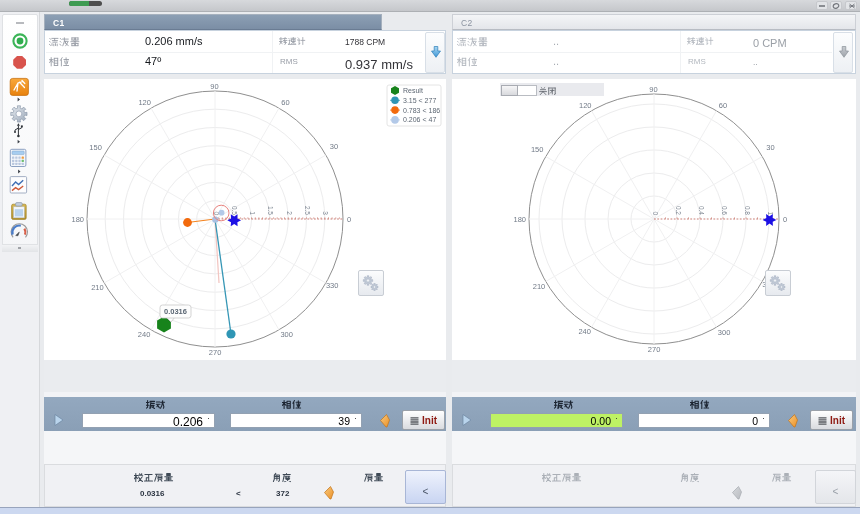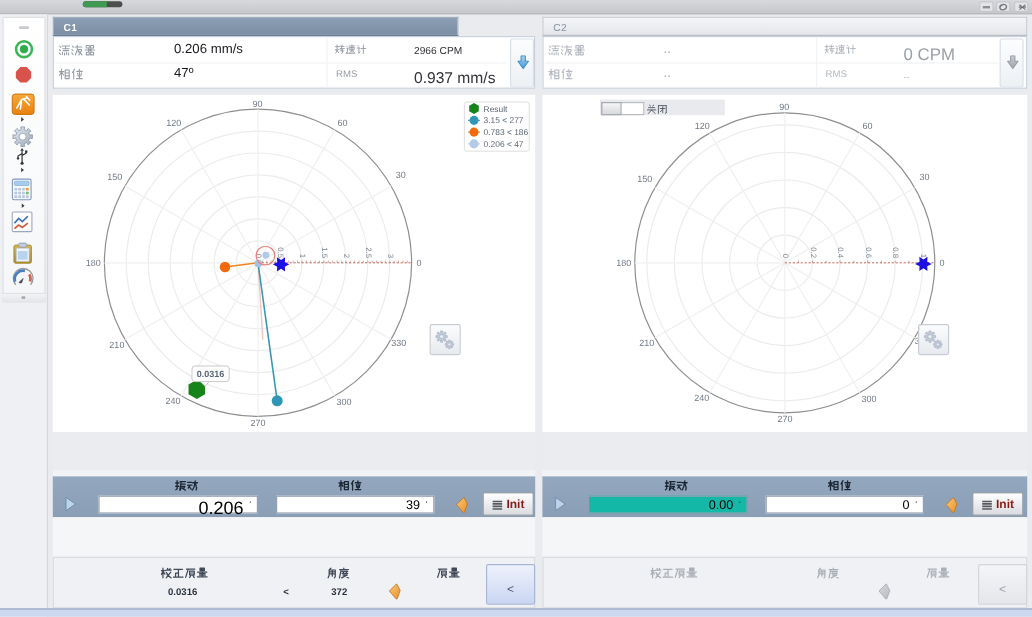--- a/index.html
+++ b/index.html
@@ -98,21 +98,21 @@
     <path d="M12.4 3.7L12.4 9.9M13.2 1.6L11.4 4.4M14.9 3.5L19.6 3.5M17.1 1.8L17.1 3.5M15.6 5.0L16.2 7.5M18.9 4.8L18.3 7.5M17.2 3.7L17.2 9.4M14.7 9.5L19.6 9.5" stroke="#989da6" stroke-width="0.90" fill="none" stroke-linecap="round"></path>
   </svg>
 <span class="abs" style="left:145px;top:34.5px;font-size:11px;color:#16191e">0.206 mm/s</span>
 <span class="abs" style="left:145px;top:55px;font-size:11px;color:#16191e">47º</span>
 <svg style="position:absolute;left:278.5px;top:36.3px" width="27" height="10">
     <path d="M0.3 2.9L3.4 2.9M1.9 1.5L1.9 6.3M0.2 5.5L3.4 5.5M1.9 6.3L0.8 8.2M1.9 6.3L3.2 7.9M4.0 2.6L7.7 2.6M4.3 4.5L8.0 4.5M6.1 1.5L5.1 6.3M5.1 6.3L7.5 6.5M6.4 5.3L6.4 7.7M6.4 7.7L5.8 8.5" stroke="#989da6" stroke-width="0.80" fill="none" stroke-linecap="round"></path>
     <path d="M9.8 2.4L10.8 3.4M10.0 4.5L10.9 4.5M10.9 4.5L10.3 7.4M9.5 8.4L16.7 8.4M10.3 7.4L9.5 8.4M11.9 2.3L16.7 2.3M14.3 1.4L14.3 7.4M12.5 3.7L16.0 3.7M12.5 5.5L16.0 5.5M12.5 3.7L12.5 5.5M16.0 3.7L16.0 5.5M14.3 5.8L12.4 7.9M14.3 5.8L16.4 7.9" stroke="#989da6" stroke-width="0.80" fill="none" stroke-linecap="round"></path>
     <path d="M19.1 1.8L19.9 2.6M18.5 4.0L20.7 4.0M20.1 4.0L20.1 8.2M20.1 8.2L21.0 7.2M21.8 4.4L25.8 4.4M23.8 1.5L23.8 8.5" stroke="#989da6" stroke-width="0.80" fill="none" stroke-linecap="round"></path>
   </svg>
 <span class="abs" style="left:280px;top:56.5px;font-size:8px;color:#989da6">RMS</span>
-<span class="abs" style="left:345px;top:36.5px;font-size:8.5px;color:#333338">2966 CPM</span>
+<span class="abs" style="left:345px;top:36.5px;font-size:8.5px;color:#333338">1788 CPM</span>
 <span class="abs" style="left:345px;top:56.5px;font-size:13px;color:#333338">0.937 mm/s</span>
 <div class="abs" style="left:425px;top:31.5px;width:20px;height:41px;background:linear-gradient(#fcfdfe,#edf0f4);border:1px solid #d8dfe7;border-radius:2px"></div>
 <svg class="abs" style="left:430.5px;top:46px" width="10" height="12">
 <defs>
       <linearGradient id="ar44" x1="0" y1="0" x2="0" y2="1">
         <stop offset="0" stop-color="#a9d7f2"></stop>
         <stop offset="1" stop-color="#3e97d7"></stop>
       </linearGradient>
     </defs>
 <path d="M3.2 0.5 h3.6 v4.5 h2.7 L5 11.3 L0.5 5 h2.7 z" fill="url(#ar44)" stroke="#2a7db8" stroke-width="0.7"></path>
@@ -126,21 +126,21 @@
   </svg>
 <svg style="position:absolute;left:145.5px;top:398.5px" width="20" height="11">
     <path d="M1.6 1.5L1.6 8.2M1.6 8.2L0.5 9.1M0.3 3.5L3.1 3.5M0.3 6.2L2.9 6.2M4.0 2.4L8.6 2.4M5.0 2.4L3.8 9.5M5.0 4.4L8.3 4.4M5.0 6.4L8.1 6.4M4.9 7.8L4.1 9.5M5.8 7.7L8.5 9.5M7.6 7.1L6.8 8.4" stroke="#1d2633" stroke-width="1.08" fill="none" stroke-linecap="round"></path>
     <path d="M10.4 3.0L13.8 3.0M10.3 5.3L14.0 5.3M12.2 5.3L10.9 7.8M11.8 6.4L13.4 8.9M14.7 3.3L18.6 3.3M16.7 1.7L15.9 6.4M15.9 6.4L14.5 9.3M16.7 3.5L17.9 7.8M17.9 7.8L17.4 9.3" stroke="#1d2633" stroke-width="1.08" fill="none" stroke-linecap="round"></path>
   </svg>
 <svg style="position:absolute;left:282.0px;top:398.5px" width="20" height="11">
     <path d="M2.1 1.5L2.1 9.5M0.3 3.5L4.0 3.5M2.1 3.9L0.5 6.4M2.1 3.9L3.8 6.2M5.0 2.3L8.3 2.3M5.0 9.1L8.3 9.1M5.0 2.3L5.0 9.1M8.3 2.3L8.3 9.1M5.0 4.6L8.3 4.6M5.0 6.9L8.3 6.9" stroke="#1d2633" stroke-width="1.08" fill="none" stroke-linecap="round"></path>
     <path d="M11.8 3.5L11.8 9.5M12.5 1.5L10.9 4.2M14.1 3.3L18.6 3.3M16.3 1.7L16.3 3.3M14.9 4.8L15.4 7.1M17.9 4.6L17.4 7.1M16.4 3.5L16.4 8.9M14.0 9.0L18.6 9.0" stroke="#1d2633" stroke-width="1.08" fill="none" stroke-linecap="round"></path>
   </svg>
 <div class="abs" style="left:82px;top:413px;width:133px;height:15px;background:#fff;border:1px solid #93a1b2">
-    <span style="position:absolute;right:11px;top:0.5px;font-size:15px;color:#000">0.206</span>
+    <span style="position:absolute;right:11px;top:0.5px;font-size:12px;color:#000">0.206</span>
     <span style="position:absolute;right:4px;top:-1px;font-size:9px;color:#333">·</span>
   </div>
 <div class="abs" style="left:230px;top:413px;width:132px;height:15px;background:#fff;border:1px solid #93a1b2">
     <span style="position:absolute;right:11px;top:0.5px;font-size:10.5px;color:#000">39</span>
     <span style="position:absolute;right:4px;top:-1px;font-size:9px;color:#333">·</span>
   </div>
 <svg style="position:absolute;left:379.5px;top:414.0px" width="12" height="14">
     <defs>
       <linearGradient id="kg385420.5" x1="0" y1="0" x2="1" y2="1">
         <stop offset="0" stop-color="#f8c97e"></stop>
@@ -200,21 +200,21 @@
     <path d="M12.4 3.7L12.4 9.9M13.2 1.6L11.4 4.4M14.9 3.5L19.6 3.5M17.1 1.8L17.1 3.5M15.6 5.0L16.2 7.5M18.9 4.8L18.3 7.5M17.2 3.7L17.2 9.4M14.7 9.5L19.6 9.5" stroke="#b3b8bf" stroke-width="0.90" fill="none" stroke-linecap="round"></path>
   </svg>
 <span class="abs" style="left:553px;top:34.5px;font-size:11px;color:#a8adb4">..</span>
 <span class="abs" style="left:553px;top:55px;font-size:11px;color:#a8adb4">..</span>
 <svg style="position:absolute;left:686.5px;top:36.3px" width="27" height="10">
     <path d="M0.3 2.9L3.4 2.9M1.9 1.5L1.9 6.3M0.2 5.5L3.4 5.5M1.9 6.3L0.8 8.2M1.9 6.3L3.2 7.9M4.0 2.6L7.7 2.6M4.3 4.5L8.0 4.5M6.1 1.5L5.1 6.3M5.1 6.3L7.5 6.5M6.4 5.3L6.4 7.7M6.4 7.7L5.8 8.5" stroke="#b3b8bf" stroke-width="0.80" fill="none" stroke-linecap="round"></path>
     <path d="M9.8 2.4L10.8 3.4M10.0 4.5L10.9 4.5M10.9 4.5L10.3 7.4M9.5 8.4L16.7 8.4M10.3 7.4L9.5 8.4M11.9 2.3L16.7 2.3M14.3 1.4L14.3 7.4M12.5 3.7L16.0 3.7M12.5 5.5L16.0 5.5M12.5 3.7L12.5 5.5M16.0 3.7L16.0 5.5M14.3 5.8L12.4 7.9M14.3 5.8L16.4 7.9" stroke="#b3b8bf" stroke-width="0.80" fill="none" stroke-linecap="round"></path>
     <path d="M19.1 1.8L19.9 2.6M18.5 4.0L20.7 4.0M20.1 4.0L20.1 8.2M20.1 8.2L21.0 7.2M21.8 4.4L25.8 4.4M23.8 1.5L23.8 8.5" stroke="#b3b8bf" stroke-width="0.80" fill="none" stroke-linecap="round"></path>
   </svg>
 <span class="abs" style="left:688px;top:56.5px;font-size:8px;color:#b3b8bf">RMS</span>
-<span class="abs" style="left:753px;top:36.5px;font-size:14px;color:#9ba0a7">0 CPM</span>
+<span class="abs" style="left:753px;top:36.5px;font-size:11px;color:#9ba0a7">0 CPM</span>
 <span class="abs" style="left:753px;top:56.5px;font-size:8.5px;color:#9ba0a7">..</span>
 <div class="abs" style="left:833px;top:31.5px;width:20px;height:41px;background:linear-gradient(#fcfdfe,#edf0f4);border:1px solid #d8dfe7;border-radius:2px"></div>
 <svg class="abs" style="left:838.5px;top:46px" width="10" height="12">
 <defs>
       <linearGradient id="ar452" x1="0" y1="0" x2="0" y2="1">
         <stop offset="0" stop-color="#c9cdd2"></stop>
         <stop offset="1" stop-color="#9ea3aa"></stop>
       </linearGradient>
     </defs>
 <path d="M3.2 0.5 h3.6 v4.5 h2.7 L5 11.3 L0.5 5 h2.7 z" fill="url(#ar452)" stroke="#8a9098" stroke-width="0.7"></path>
@@ -227,21 +227,21 @@
     <path d="M1 0.5 L9 6 L1 11.5 z" fill="#b9d4ec" stroke="#6d87a2" stroke-width="0.7"></path>
   </svg>
 <svg style="position:absolute;left:553.5px;top:398.5px" width="20" height="11">
     <path d="M1.6 1.5L1.6 8.2M1.6 8.2L0.5 9.1M0.3 3.5L3.1 3.5M0.3 6.2L2.9 6.2M4.0 2.4L8.6 2.4M5.0 2.4L3.8 9.5M5.0 4.4L8.3 4.4M5.0 6.4L8.1 6.4M4.9 7.8L4.1 9.5M5.8 7.7L8.5 9.5M7.6 7.1L6.8 8.4" stroke="#1d2633" stroke-width="1.08" fill="none" stroke-linecap="round"></path>
     <path d="M10.4 3.0L13.8 3.0M10.3 5.3L14.0 5.3M12.2 5.3L10.9 7.8M11.8 6.4L13.4 8.9M14.7 3.3L18.6 3.3M16.7 1.7L15.9 6.4M15.9 6.4L14.5 9.3M16.7 3.5L17.9 7.8M17.9 7.8L17.4 9.3" stroke="#1d2633" stroke-width="1.08" fill="none" stroke-linecap="round"></path>
   </svg>
 <svg style="position:absolute;left:690.0px;top:398.5px" width="20" height="11">
     <path d="M2.1 1.5L2.1 9.5M0.3 3.5L4.0 3.5M2.1 3.9L0.5 6.4M2.1 3.9L3.8 6.2M5.0 2.3L8.3 2.3M5.0 9.1L8.3 9.1M5.0 2.3L5.0 9.1M8.3 2.3L8.3 9.1M5.0 4.6L8.3 4.6M5.0 6.9L8.3 6.9" stroke="#1d2633" stroke-width="1.08" fill="none" stroke-linecap="round"></path>
     <path d="M11.8 3.5L11.8 9.5M12.5 1.5L10.9 4.2M14.1 3.3L18.6 3.3M16.3 1.7L16.3 3.3M14.9 4.8L15.4 7.1M17.9 4.6L17.4 7.1M16.4 3.5L16.4 8.9M14.0 9.0L18.6 9.0" stroke="#1d2633" stroke-width="1.08" fill="none" stroke-linecap="round"></path>
   </svg>
-<div class="abs" style="left:490px;top:413px;width:133px;height:15px;background:#14b8a6;border:1px solid #93a1b2">
+<div class="abs" style="left:490px;top:413px;width:133px;height:15px;background:#bef264;border:1px solid #93a1b2">
     <span style="position:absolute;right:11px;top:0.5px;font-size:10.5px;color:#000">0.00</span>
     <span style="position:absolute;right:4px;top:-1px;font-size:9px;color:#333">·</span>
   </div>
 <div class="abs" style="left:638px;top:413px;width:132px;height:15px;background:#fff;border:1px solid #93a1b2">
     <span style="position:absolute;right:11px;top:0.5px;font-size:10.5px;color:#000">0</span>
     <span style="position:absolute;right:4px;top:-1px;font-size:9px;color:#333">·</span>
   </div>
 <svg style="position:absolute;left:787.5px;top:414.0px" width="12" height="14">
     <defs>
       <linearGradient id="kg793420.5" x1="0" y1="0" x2="1" y2="1">

